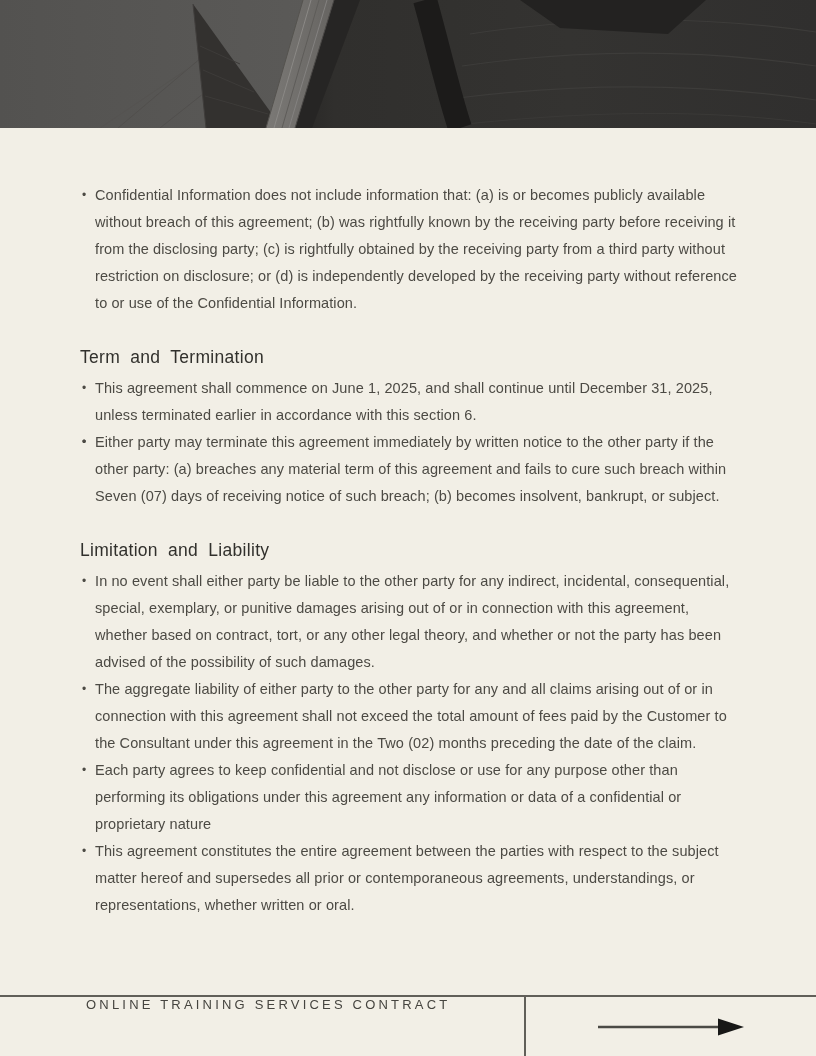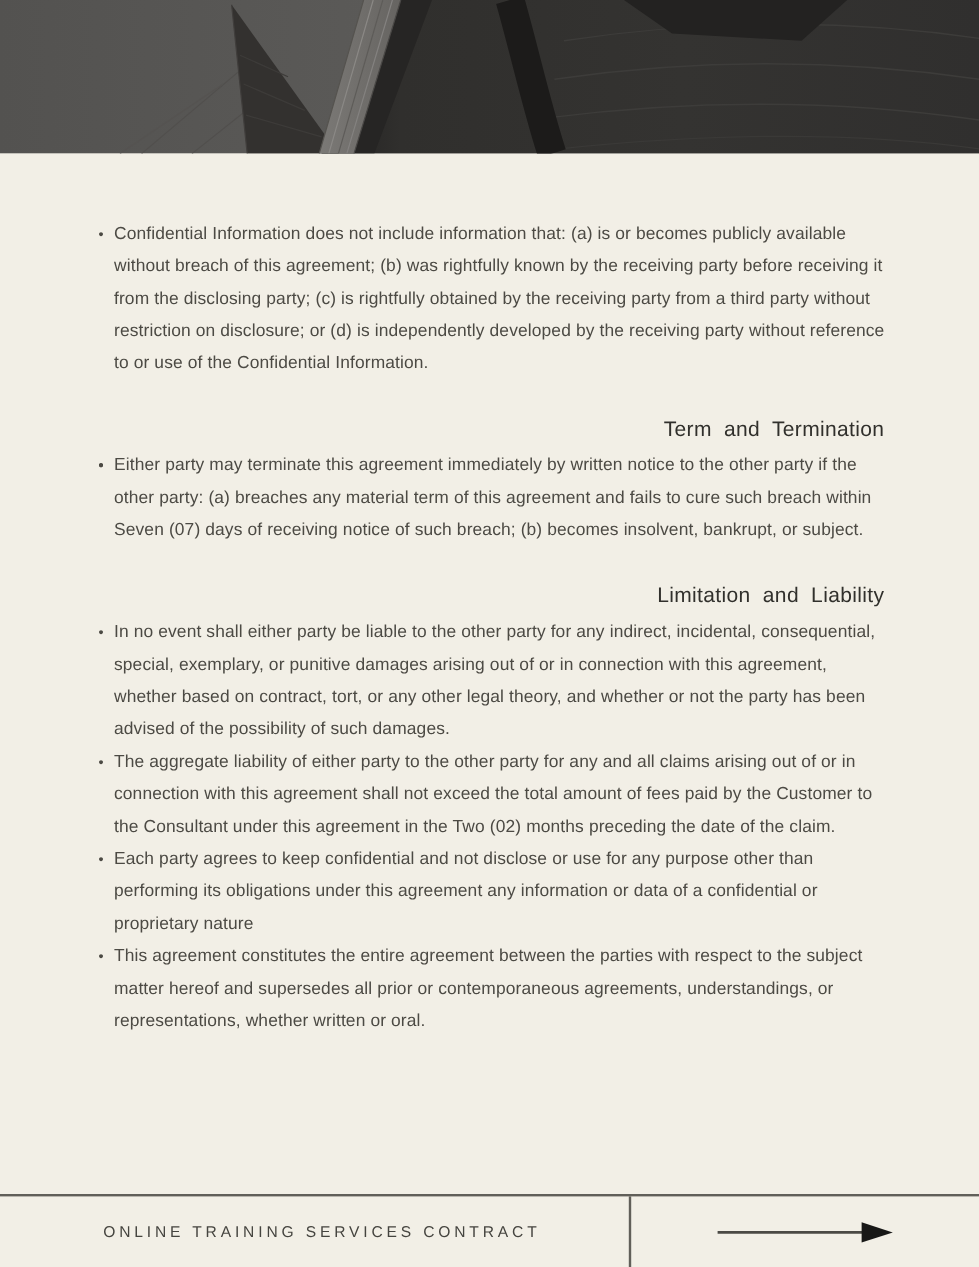--- a/index.html
+++ b/index.html
@@ -14,30 +14,30 @@
   .content{padding:54px 79px 0 80px;}
   .bullets{list-style:none;margin:0;padding:0;}
   .bullets li{
     position:relative;padding-left:15px;
     font-size:14.5px;line-height:27px;color:#4c4a44;
     letter-spacing:.1px;
   }
   .bm{position:absolute;left:2px;top:0;font-size:12px;color:#4c4a44;}
   h2.sec{
     margin:28px 0 6px 0;font-size:17.5px;line-height:24px;font-weight:400;
-    color:#31302c;letter-spacing:.3px;word-spacing:5px;text-align:right;
+    color:#31302c;letter-spacing:.3px;word-spacing:5px;
   }
   
   .footer{
     position:absolute;left:0;bottom:0;width:816px;height:61px;
     border-top:2px solid #615f59;box-sizing:border-box;
     display:flex;align-items:stretch;background:#f2efe6;
   }
   .footer-left{
-    width:524px;display:flex;align-items:center;
+    width:524px;display:flex;align-items:flex-start;
     padding-left:86px;box-sizing:border-box;
   }
   .footer-title{
     font-size:13px;letter-spacing:3.2px;color:#45443f;white-space:nowrap;
   }
   .footer-divider{width:2px;background:#615f59;}
   .footer-right{flex:1;display:flex;align-items:center;justify-content:center;}
   .arrow-svg{display:block;}
 </style>
 </head>
@@ -94,20 +94,21 @@
       <li>
         <span class="bm">•</span>
         <span>Confidential Information does not include information that: (a) is or becomes publicly available without breach of this agreement; (b) was rightfully known by the receiving party before receiving it from the disclosing party; (c) is rightfully obtained by the receiving party from a third party without restriction on disclosure; or (d) is independently developed by the receiving party without reference to or use of the Confidential Information.</span>
       </li>
     </ul>
 
     <h2 class="sec">Term and Termination</h2>
     <ul class="bullets">
       <li>
         <span class="bm">•</span>
+        <span>This agreement shall commence on June 1, 2025, and shall continue until December 31, 2025, unless terminated earlier in accordance with this section 6.</span>
       </li>
       <li>
         <span class="bm">•</span>
       </li>
       <li>
         <span class="bm">•</span>
         <span>Either party may terminate this agreement immediately by written notice to the other party if the other party: (a) breaches any material term of this agreement and fails to cure such breach within Seven (07) days of receiving notice of such breach; (b) becomes insolvent, bankrupt, or subject.</span>
       </li>
     </ul>
 

